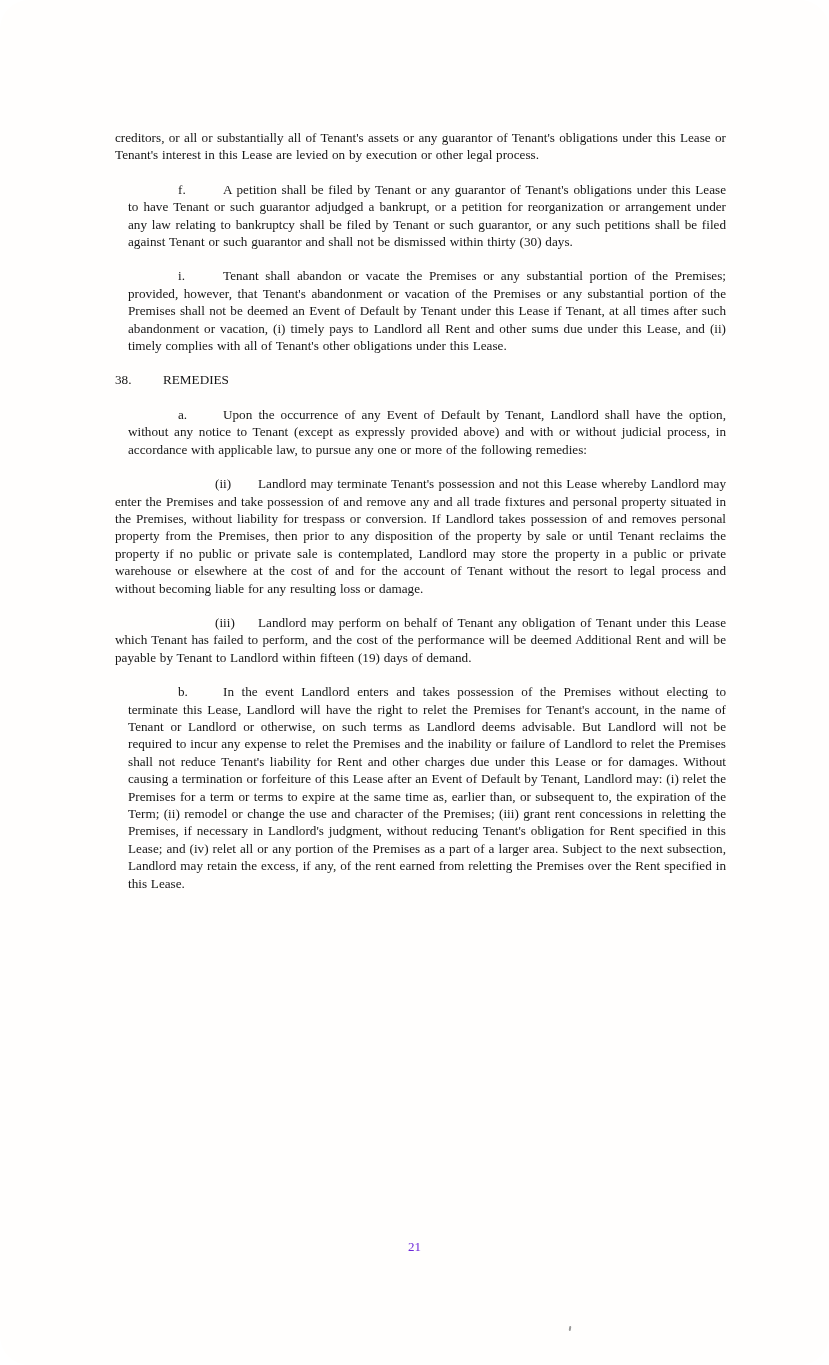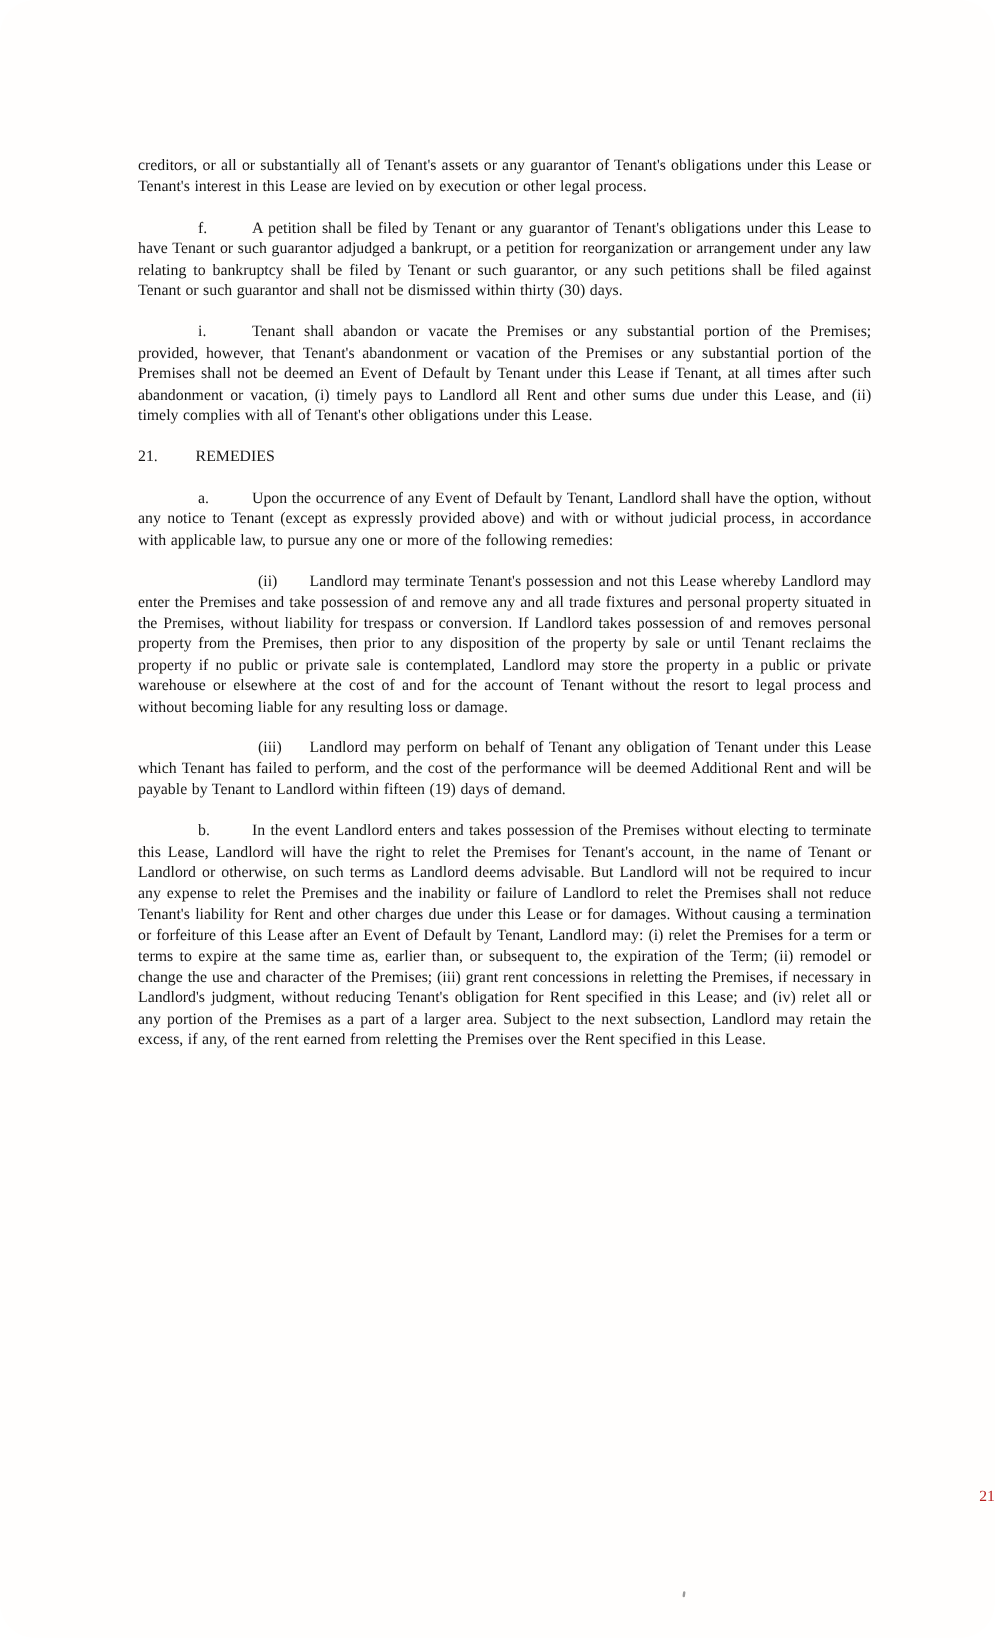--- a/index.html
+++ b/index.html
@@ -25,38 +25,38 @@
     top: 129px;
     width: 611px;
   }
   .para {
     margin: 0 0 17px 0;
     font-size: 13.2px;
     line-height: 17.4px;
     text-align: justify;
     word-spacing: 0.5px;
   }
-  .para.indent1 { text-indent: 50px; }
+  .para.indent1 { text-indent: 50px; margin-left: 13px; }
   .para.indent2 { text-indent: 100px; }
   .para.heading { text-align: left; margin-bottom: 17px; }
   .lbl {
     display: inline-block;
     text-indent: 0;
   }
   .lbl1 { width: 45px; }
   .lbl2 { width: 43px; }
   .lblh { width: 48px; }
   .page-number {
     position: absolute;
     top: 1239px;
     left: 0;
     width: 100%;
-    text-align: right;
+    text-align: center;
     font-size: 13px;
-    color: #b91c1c;
+    color: #6d28d9;
   }
   .stray-mark {
     position: absolute;
     left: 569px;
     top: 1326px;
     width: 2px;
     height: 5px;
     border-radius: 1px;
     background: #9a9a9a;
     transform: rotate(8deg);
@@ -69,21 +69,21 @@
   <div class="content">
 
     <p class="para"><span>creditors, or all or substantially all of Tenant's assets or any guarantor of Tenant's obligations under this Lease or Tenant's interest in this Lease are levied on by execution or other legal process.</span></p>
 
     <p class="para indent1"><span class="lbl lbl1">f.</span><span>A petition shall be filed by Tenant or any guarantor of Tenant's obligations under this Lease to have Tenant or such guarantor adjudged a bankrupt, or a petition for reorganization or arrangement under any law relating to bankruptcy shall be filed by Tenant or such guarantor, or any such petitions shall be filed against Tenant or such guarantor and shall not be dismissed within thirty (30) days.</span></p>
 
 
 
     <p class="para indent1"><span class="lbl lbl1">i.</span><span>Tenant shall abandon or vacate the Premises or any substantial portion of the Premises; provided, however, that Tenant's abandonment or vacation of the Premises or any substantial portion of the Premises shall not be deemed an Event of Default by Tenant under this Lease if Tenant, at all times after such abandonment or vacation, (i) timely pays to Landlord all Rent and other sums due under this Lease, and (ii) timely complies with all of Tenant's other obligations under this Lease.</span></p>
 
-    <p class="para heading"><span class="lbl lblh">21.</span><span>REMEDIES</span></p>
+    <p class="para heading"><span class="lbl lblh">38.</span><span>REMEDIES</span></p>
 
     <p class="para indent1"><span class="lbl lbl1">a.</span><span>Upon the occurrence of any Event of Default by Tenant, Landlord shall have the option, without any notice to Tenant (except as expressly provided above) and with or without judicial process, in accordance with applicable law, to pursue any one or more of the following remedies:</span></p>
 
 
     <p class="para indent2"><span class="lbl lbl2">(ii)</span><span>Landlord may terminate Tenant's possession and not this Lease whereby Landlord may enter the Premises and take possession of and remove any and all trade fixtures and personal property situated in the Premises, without liability for trespass or conversion.  If Landlord takes possession of and removes personal property from the Premises, then prior to any disposition of the property by sale or until Tenant reclaims the property if no public or private sale is contemplated, Landlord may store the property in a public or private warehouse or elsewhere at the cost of and for the account of Tenant without the resort to legal process and without becoming liable for any resulting loss or damage.</span></p>
 
     <p class="para indent2"><span class="lbl lbl2">(iii)</span><span>Landlord may perform on behalf of Tenant any obligation of Tenant under this Lease which Tenant has failed to perform, and the cost of the performance will be deemed Additional Rent and will be payable by Tenant to Landlord within fifteen (19) days of demand.</span></p>
 
     <p class="para indent1"><span class="lbl lbl1">b.</span><span>In the event Landlord enters and takes possession of the Premises without electing to terminate this Lease, Landlord will have the right to relet the Premises for Tenant's account, in the name of Tenant or Landlord or otherwise, on such terms as Landlord deems advisable.  But Landlord will not be required to incur any expense to relet the Premises and the inability or failure of Landlord to relet the Premises shall not reduce Tenant's liability for Rent and other charges due under this Lease or for damages.  Without causing a termination or forfeiture of this Lease after an Event of Default by Tenant, Landlord may: (i) relet the Premises for a term or terms to expire at the same time as, earlier than, or subsequent to, the expiration of the Term; (ii) remodel or change the use and character of the Premises; (iii) grant rent concessions in reletting the Premises, if necessary in Landlord's judgment, without reducing Tenant's obligation for Rent specified in this Lease; and (iv) relet all or any portion of the Premises as a part of a larger area.  Subject to the next subsection, Landlord may retain the excess, if any, of the rent earned from reletting the Premises over the Rent specified in this Lease.</span></p>
 

